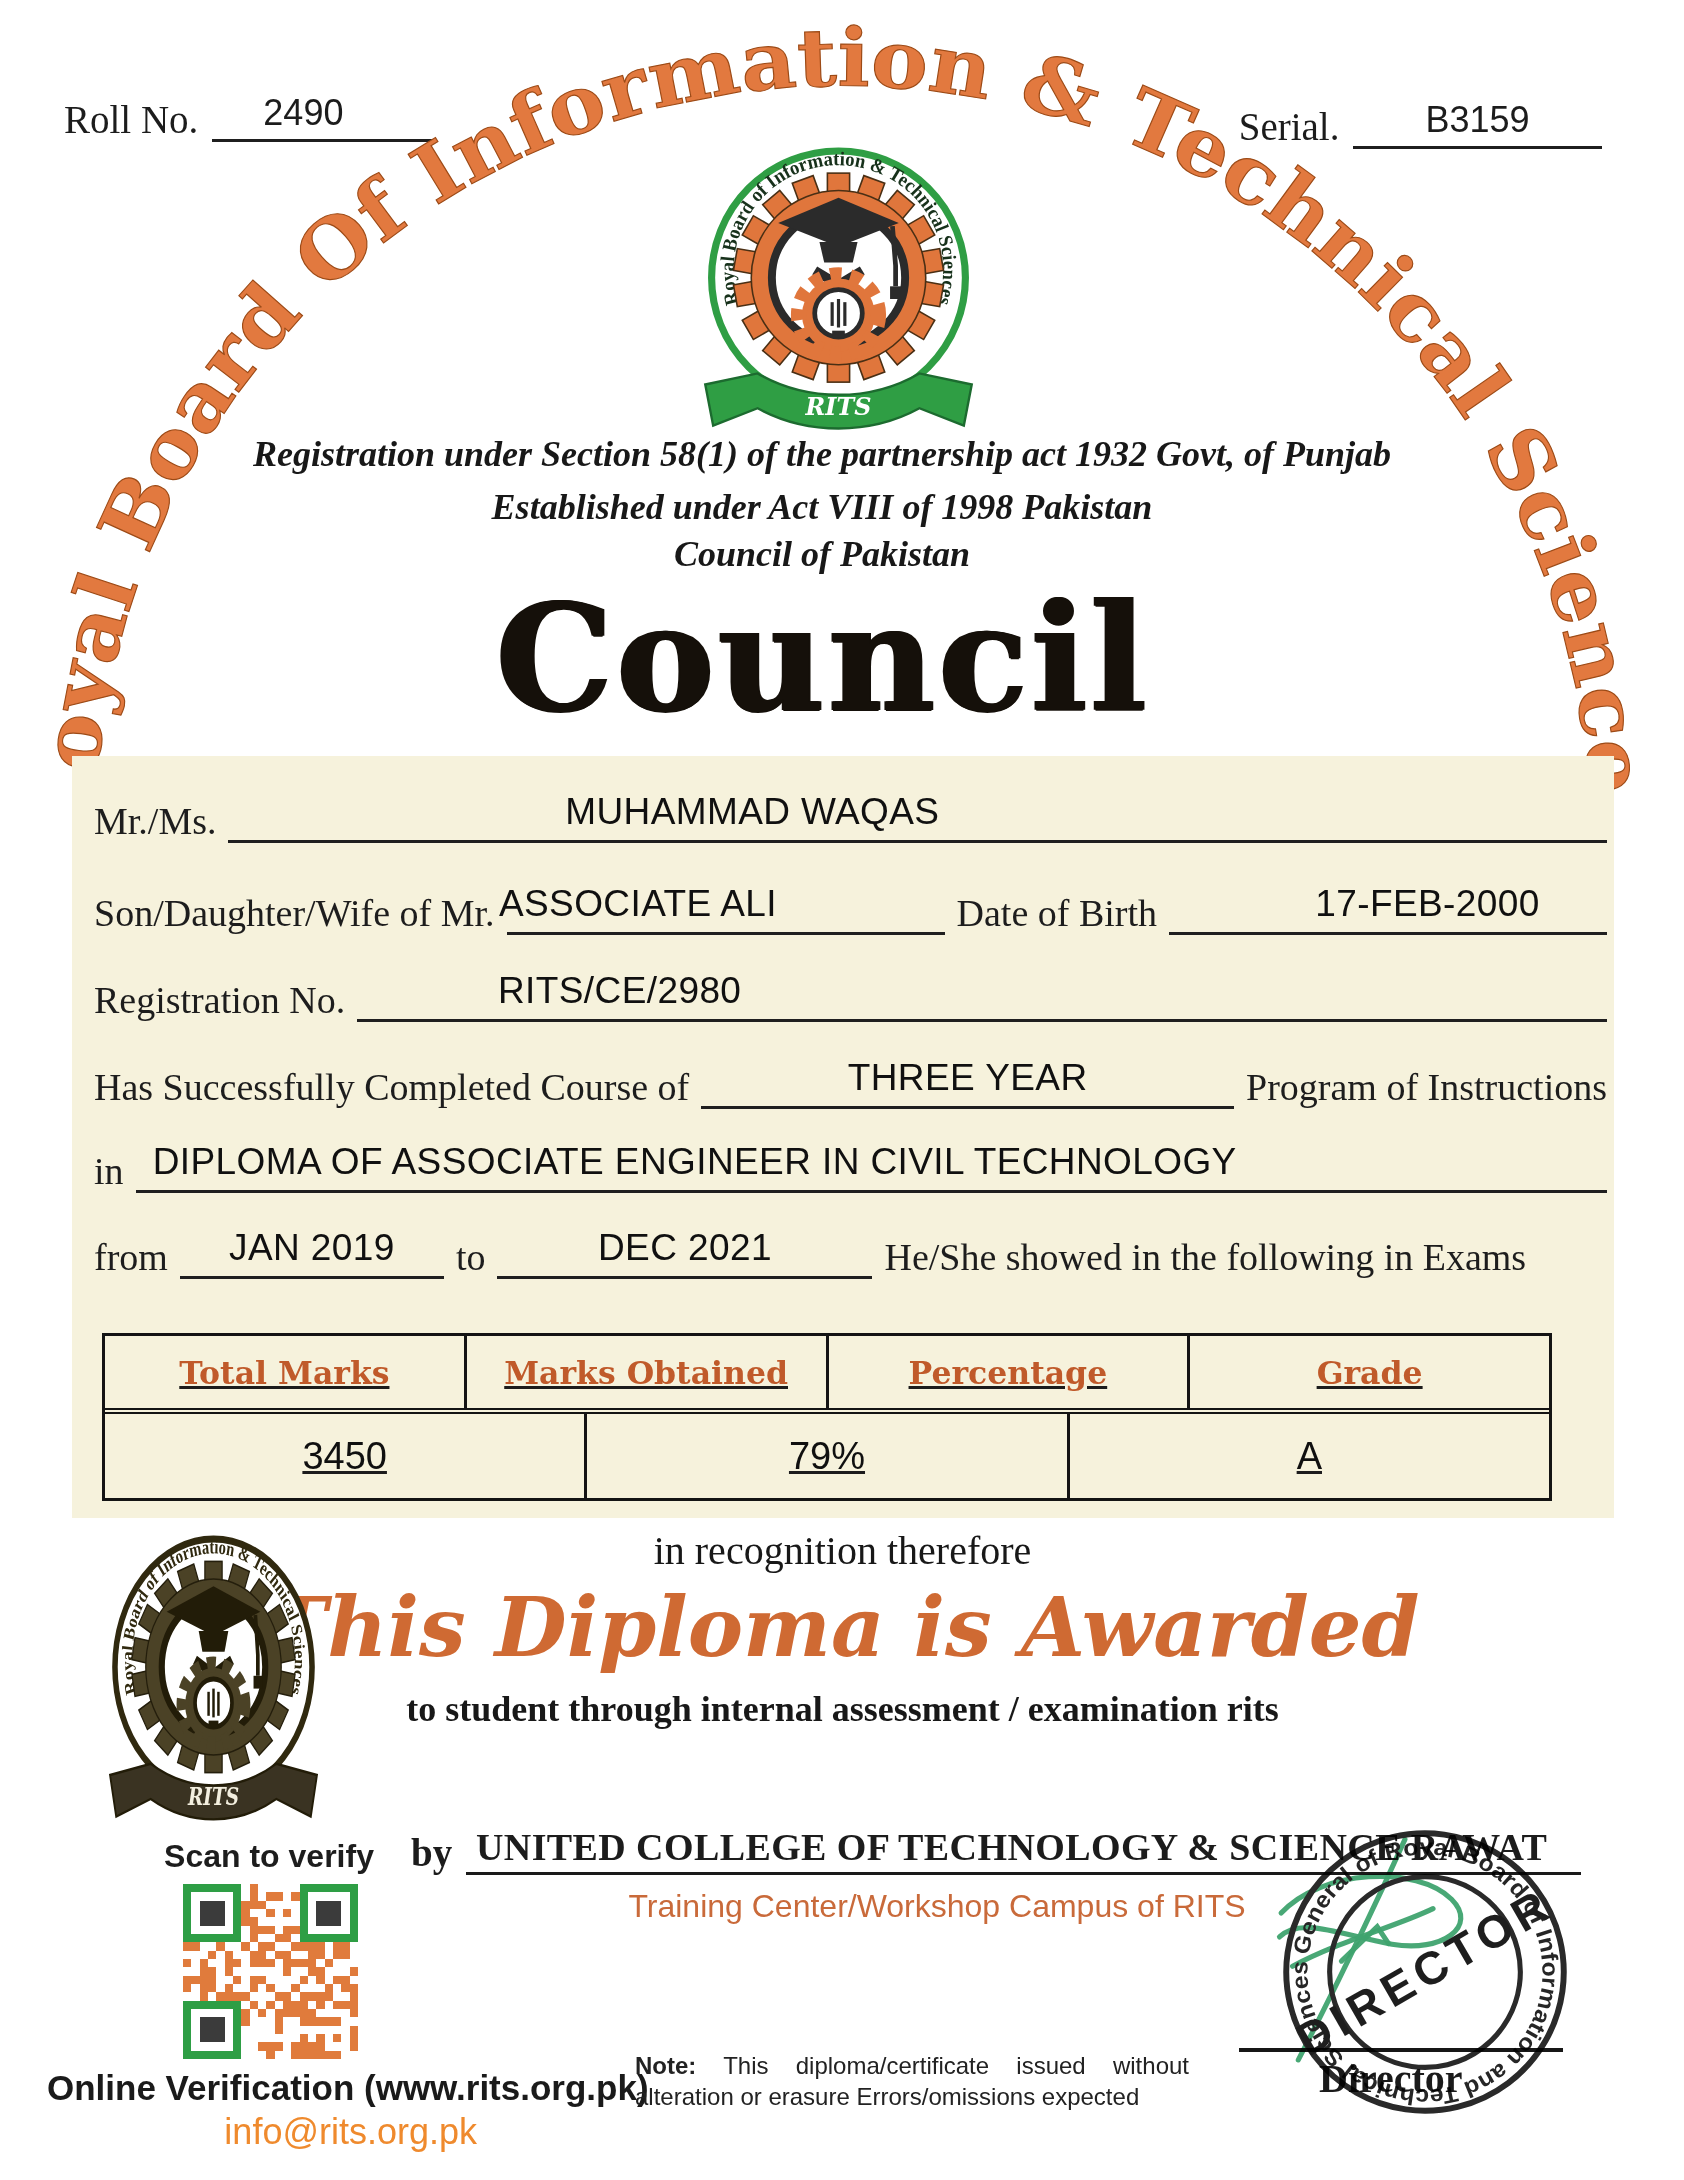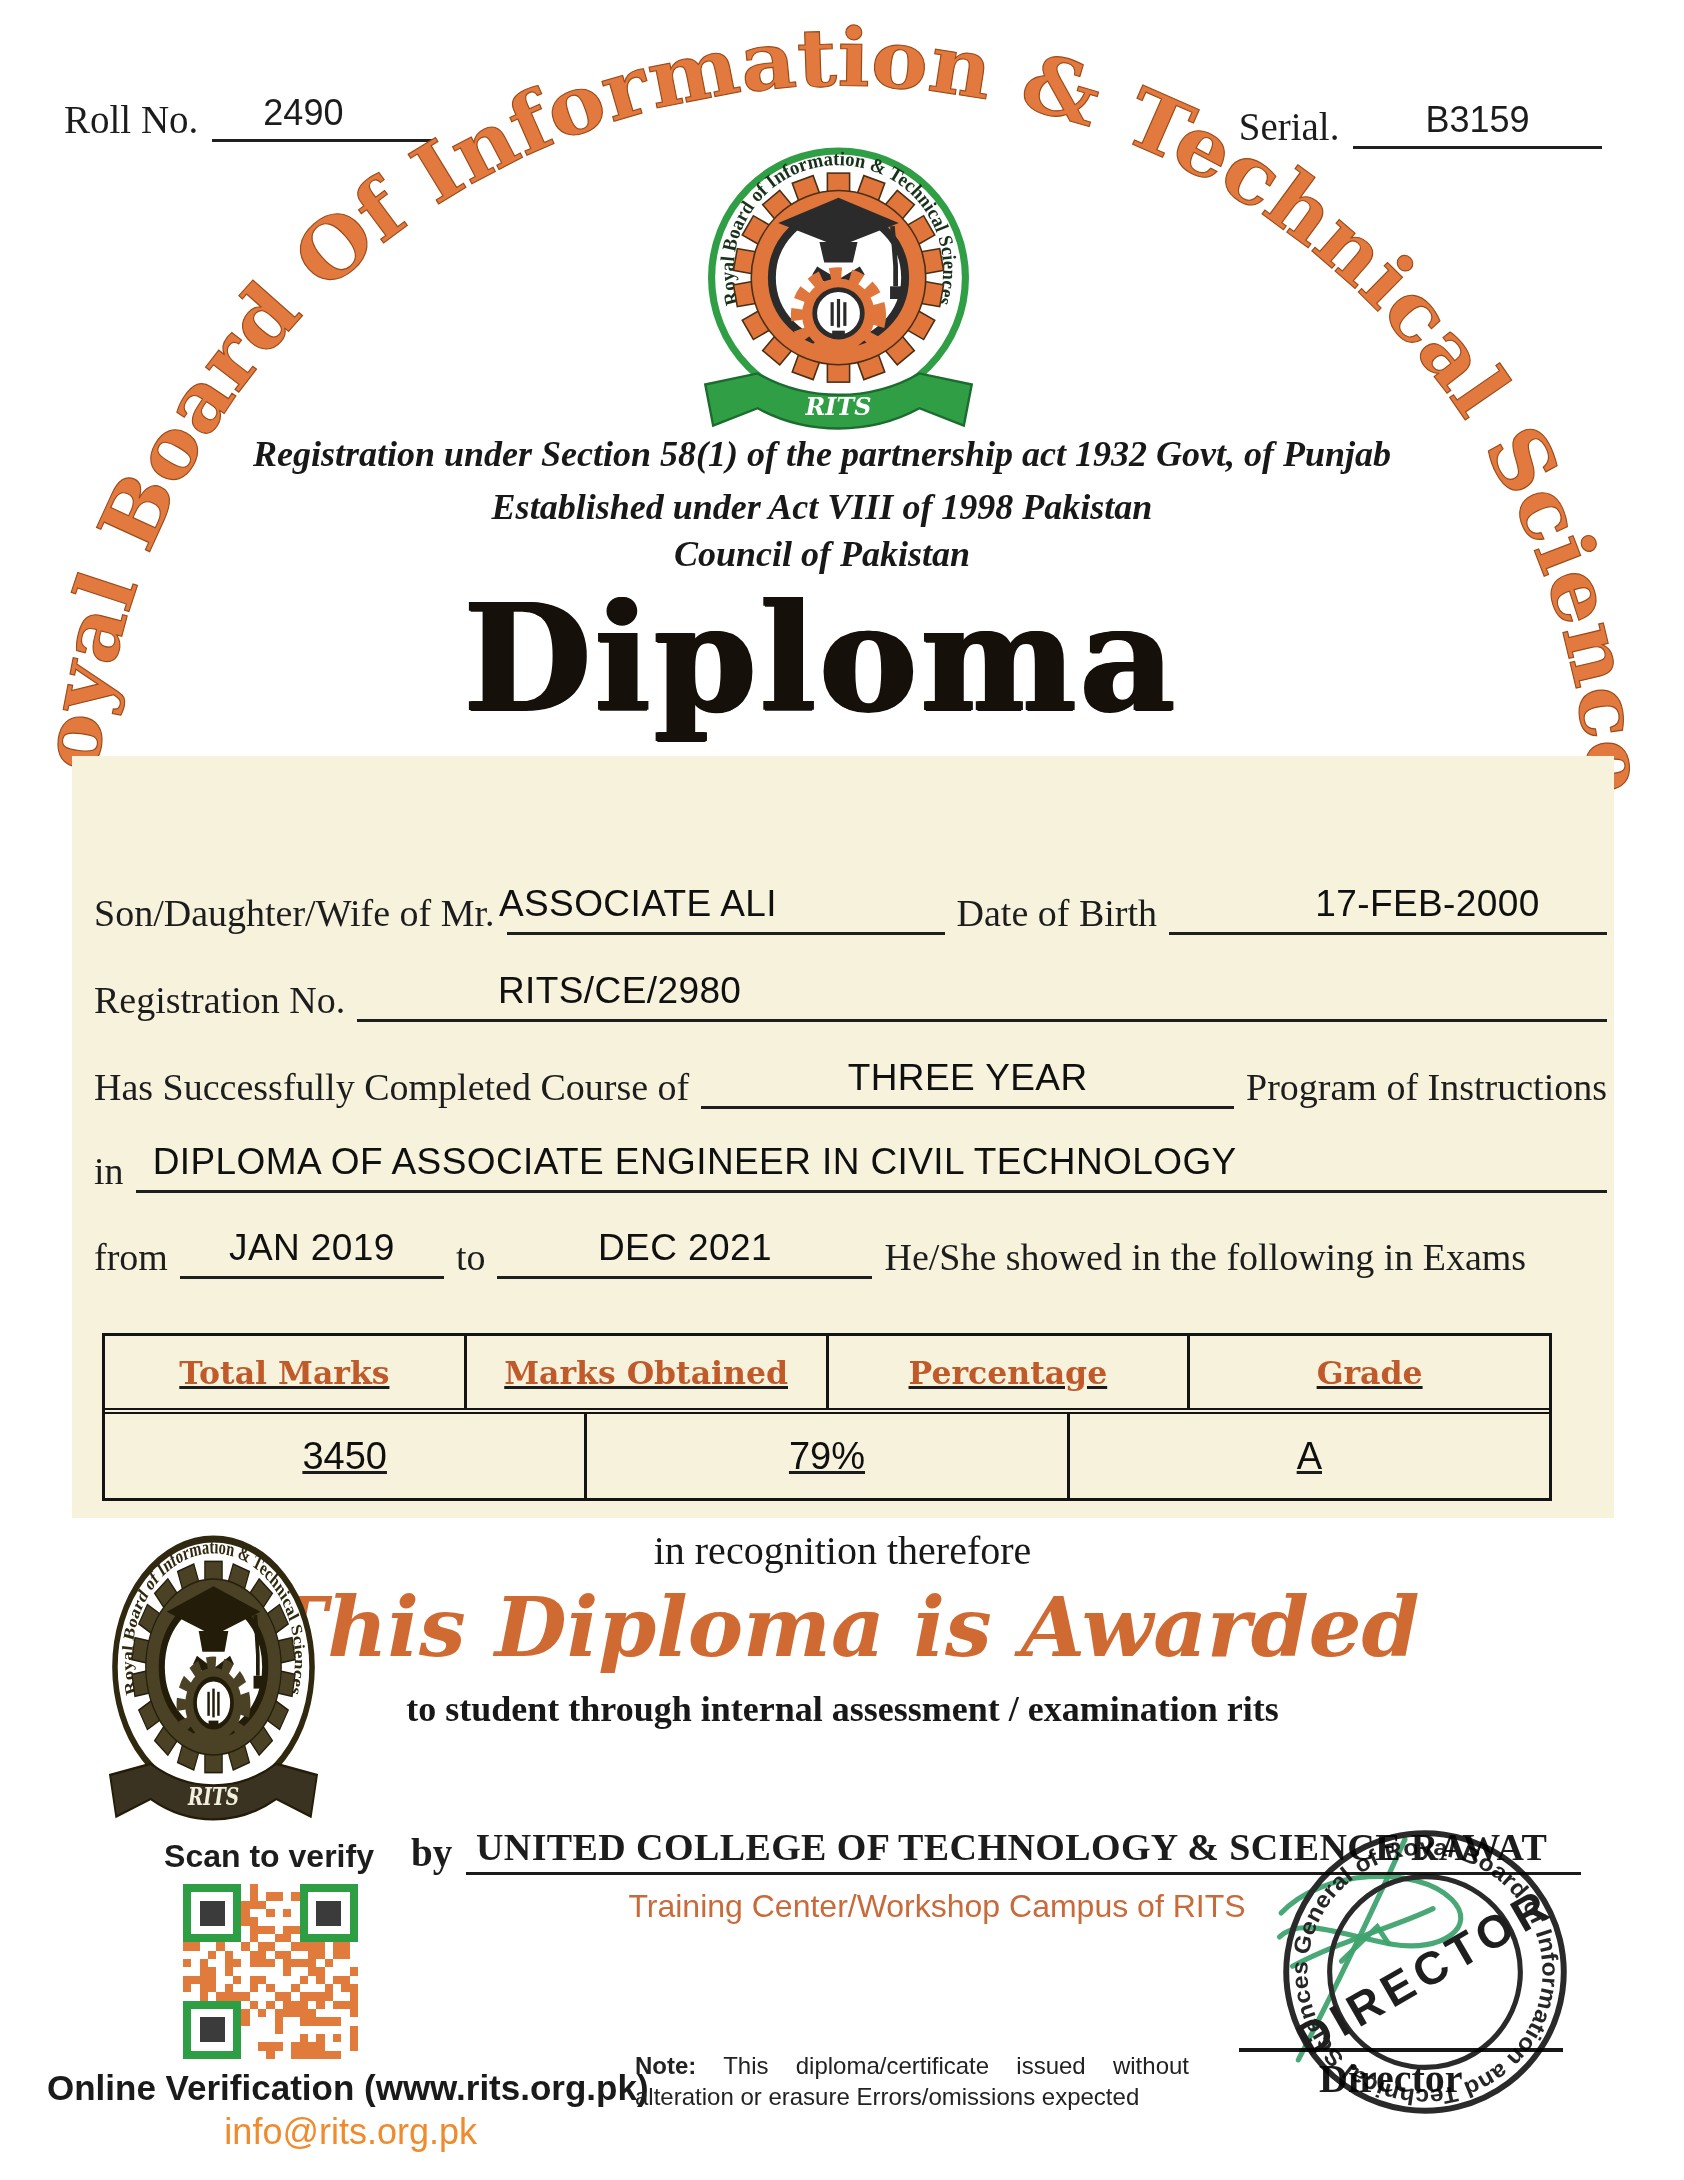--- a/index.html
+++ b/index.html
@@ -185,24 +185,30 @@
     <g>
       <path class="lg-ribbon" d="M 52 300 L 118 286 C 180 322 260 322 322 286 L 388 300 L 378 352 L 322 330 C 260 364 180 364 118 330 L 62 352 Z"></path>
       <text class="lg-ribbontext" x="220" y="338" text-anchor="middle">RITS</text>
     </g>
   </svg>
 
   <div class="regline" style="top:433px">Registration under Section 58(1) of the partnership act 1932 Govt, of Punjab</div>
   <div class="regline" style="top:486px">Established under Act VIII of 1998 Pakistan</div>
   <div class="regline" style="top:533px">Council of Pakistan</div>
 
-  <div id="main-title">Diploma</div>
+  <div id="main-title">Council</div>
 
   <div id="form-panel"></div>
 
+  <div class="frow" style="top:791px">
+    <span class="flabel">Mr./Ms.</span>
+    <span class="fill">
+        <span class="fval v-name">MUHAMMAD WAQAS</span>
+      </span>
+  </div>
 
   <div class="frow" style="top:883px">
     <span class="flabel">Son/Daughter/Wife of Mr.</span>
     <span class="fill">
         <span class="fval v-father">ASSOCIATE ALI</span>
       </span>
     <span class="flabel">Date of Birth</span>
     <span class="fill">
         <span class="fval v-dob">17-FEB-2000</span>
       </span>

